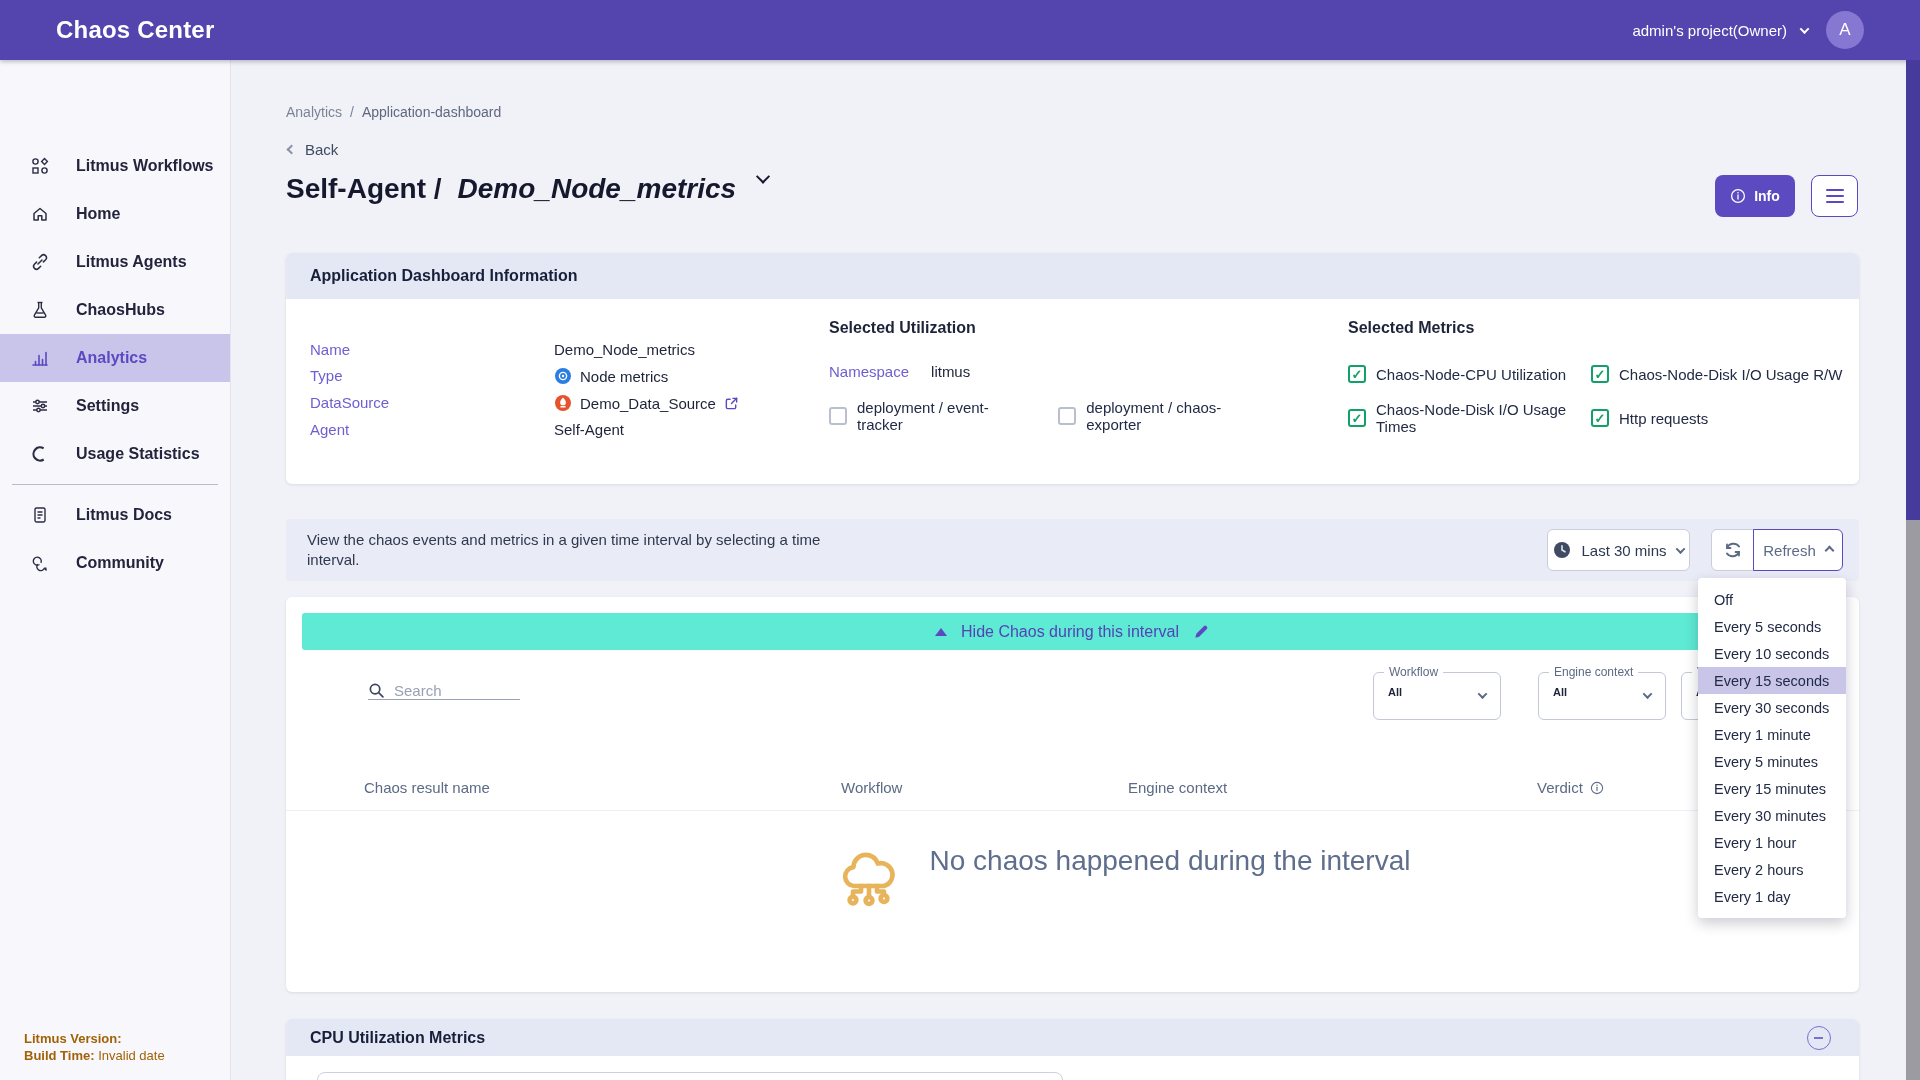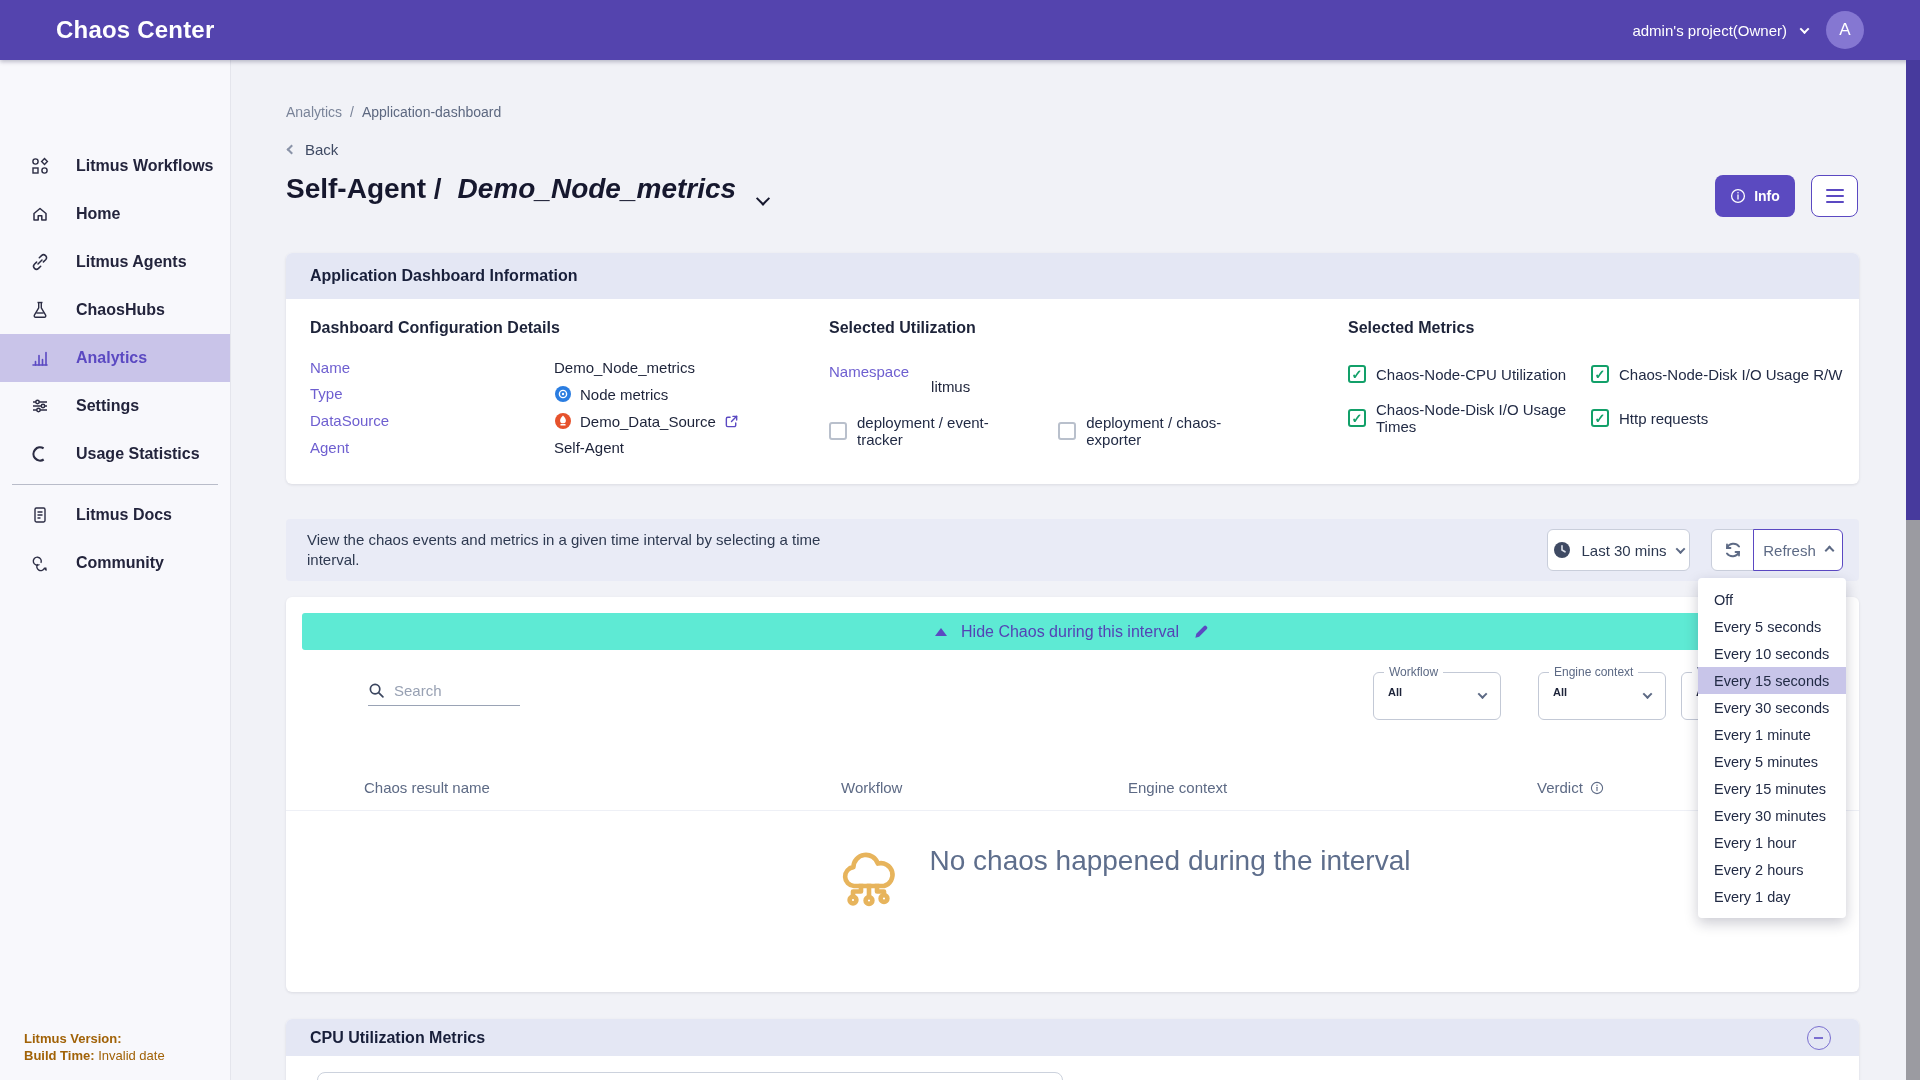--- a/index.html
+++ b/index.html
@@ -43,21 +43,21 @@
   .scrollbar .thumb { position:absolute; left:0; top:0; width:14px; height:460px; background:#473a9d; }
 
   
   .main { position:absolute; left:230px; top:60px; width:1690px; height:1020px; }
   .breadcrumb { position:absolute; left:56px; top:44px; font-size:14px; color:#7a8499; display:flex; gap:8px; }
   .breadcrumb .crumb-link { cursor:pointer; }
   .breadcrumb .crumb-cur { color:#5d6880; }
   .back-row { position:absolute; left:58px; top:81px; display:flex; align-items:center; gap:10px;
               font-size:15px; color:#3f4a63; cursor:pointer; }
   .back-row .chev { color:#8a93a8; }
-  .title-row { position:absolute; left:56px; top:113px; display:flex; align-items:flex-end; gap:16px; }
+  .title-row { position:absolute; left:56px; top:113px; display:flex; align-items:flex-start; gap:16px; }
   .title-row .t1 { font-size:28px; font-weight:700; color:#16182e; }
   .title-row .t2 { font-size:28px; font-weight:600; font-style:italic; color:#16182e; }
   .title-row .chev { color:#16182e; padding:4px; border-width:0 2.5px 2.5px 0; margin-left:6px; cursor:pointer; }
   .head-actions { position:absolute; right:62px; top:115px; display:flex; gap:16px; }
   .btn-info { width:80px; height:42px; background:#5b4ac0; border:none; border-radius:8px; color:#fff;
               font-size:14px; font-weight:600; display:flex; align-items:center; justify-content:center; gap:8px; cursor:pointer; }
   .btn-burger { width:47px; height:42px; background:#fff; border:1.5px solid #5b49c2; border-radius:8px;
                 display:flex; flex-direction:column; align-items:center; justify-content:center; gap:3.5px; cursor:pointer; }
   .btn-burger span { width:18px; height:2.5px; background:#5b49c2; border-radius:2px; }
 
@@ -72,21 +72,21 @@
   .info-col { position:absolute; top:20px; }
   .col-config { left:24px; width:500px; }
   .col-apps { left:543px; width:430px; }
   .col-metrics { left:1062px; width:500px; }
   .sec-title { font-size:16px; font-weight:700; color:#1d2339; }
   .kv-grid { margin-top:22px; display:grid; grid-template-columns:244px auto; row-gap:9px; font-size:15px; }
   .kv-label { color:#6e5fd0; }
   .kv-value { color:#1d2339; display:flex; align-items:center; gap:8px; }
   .ns-row { margin-top:26px; display:flex; gap:22px; font-size:15px; }
   .ns-label { color:#6e5fd0; }
-  .ns-value { color:#1d2339;margin-top:15px; }
+  .ns-value { color:#1d2339; }
   .cb-row { margin-top:19px; display:flex; gap:40px; }
   .cb-item { display:flex; align-items:center; gap:10px; font-size:15px; color:#222b45; cursor:pointer; }
   .cb { width:18px; height:18px; border:2px solid #b9c0cc; border-radius:3px; background:#fff; flex:0 0 auto;
         display:flex; align-items:center; justify-content:center; font-size:13px; font-weight:700; color:transparent; }
   .cb.checked { border-color:#12a069; color:#12a069; }
   .metric-grid { margin-top:28px; display:grid; grid-template-columns:243px auto; row-gap:18px; }
 
   
   .band { position:absolute; left:56px; top:459px; width:1573px; height:62px; background:#e9ebf6; border-radius:4px; }
   .band-text { position:absolute; left:21px; top:11px; width:560px; font-size:15px; line-height:20px; color:#2e3950; }
@@ -109,21 +109,21 @@
   .menu-item.selected { background:#c8c5e9; }
 
   
   .card-chaos { left:56px; top:537px; width:1573px; height:395px; }
   .hide-bar { margin:16px; height:37px; background:#5eead4; border-radius:3px; display:flex; align-items:center;
               justify-content:center; gap:14px; color:#5443b5; font-size:16px; cursor:pointer; }
   .tri-up { width:0; height:0; border-left:6px solid transparent; border-right:6px solid transparent;
             border-bottom:8px solid #5b49c2; }
   .search-row { position:relative; height:58px; }
   .search-box { position:absolute; left:82px; top:16px; width:152px; display:flex; align-items:center; gap:9px;
-                border-bottom:1px solid #9aa3b5; padding-bottom:6px; }
+                border-bottom:1px solid #9aa3b5; }
   .search-box input { border:none; outline:none; width:116px; font-size:15px; color:#2c3850; background:transparent;
                       font-family:"Liberation Sans", sans-serif; }
   .search-box input::placeholder { color:#98a1b3; }
   .mui-select { position:absolute; top:6px; width:128px; height:48px; border:1px solid #c3c9d6; border-radius:6px;
                 background:#fff; cursor:pointer; }
   .mui-select .flabel { position:absolute; top:-8px; left:10px; background:#fff; padding:0 5px; font-size:12px; color:#5d6a85; }
   .mui-select .fvalue { position:absolute; left:14px; top:13px; font-size:11px; font-weight:600; color:#1d2339; }
   .mui-select .chev { position:absolute; right:14px; top:19px; color:#5d6a85; }
   .sel-workflow { left:1087px; }
   .sel-engine { left:1252px; }
@@ -294,21 +294,20 @@
           <span></span>
           <span></span>
       </div>
     </div>
 
     <div class="card card-info">
       <div class="card-head">Application Dashboard Information</div>
       <div class="info-body">
 
         <div class="info-col col-config">
-          <div class="sec-title">Dashboard Configuration Details</div>
           <div class="kv-grid">
             <span class="kv-label">Name</span>
             <span class="kv-value">Demo_Node_metrics</span>
             <span class="kv-label">Type</span>
             <span class="kv-value">
               <span>
                 <svg viewBox="0 0 18 18" width="18" height="18">
                     <circle cx="9" cy="9" r="8" fill="#2a7de1"></circle>
                     <circle cx="9" cy="9" r="3.6" fill="none" stroke="#fff" stroke-width="1.4"></circle>
                     <circle cx="9" cy="9" r="1.2" fill="#fff"></circle>

